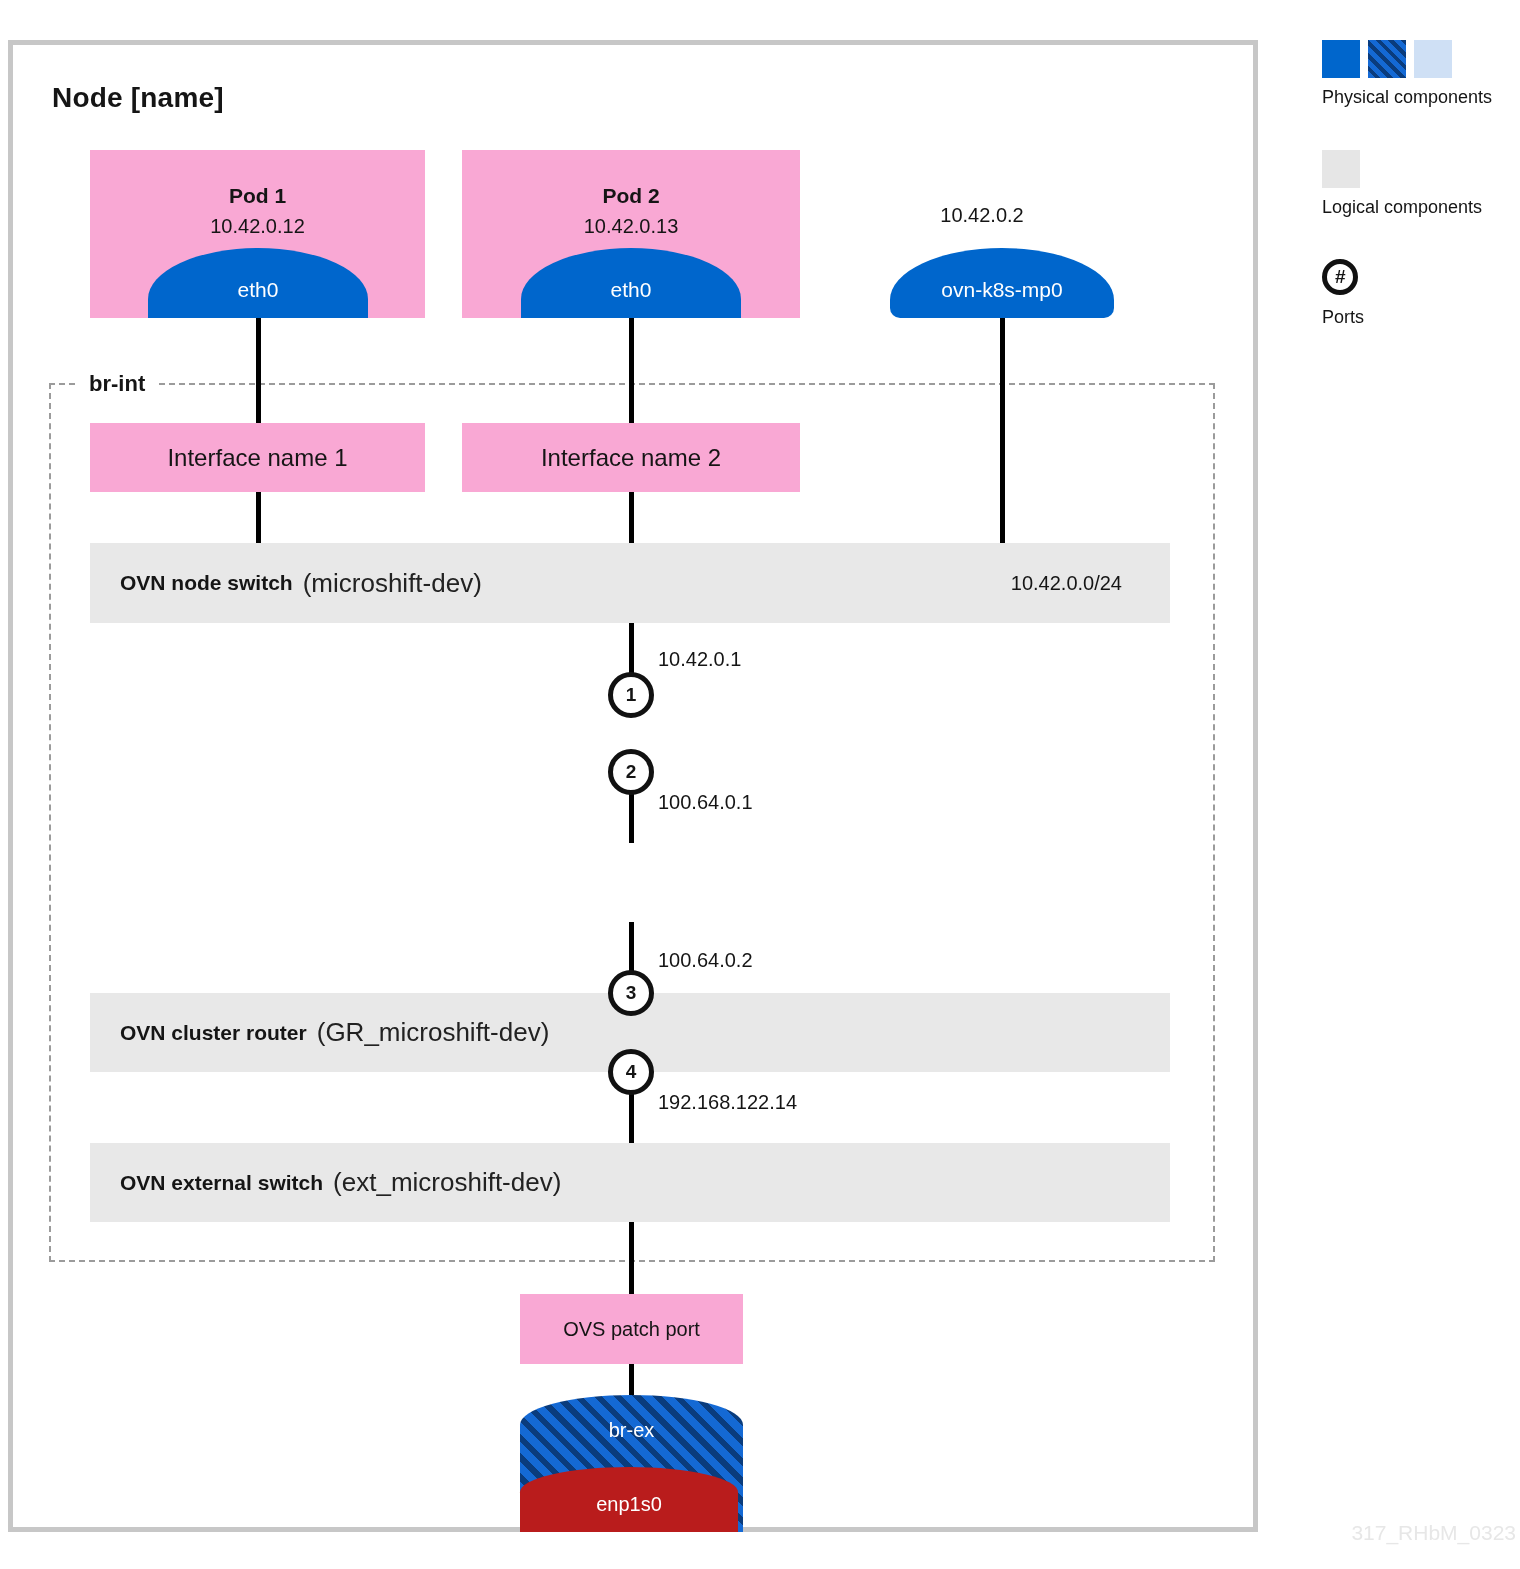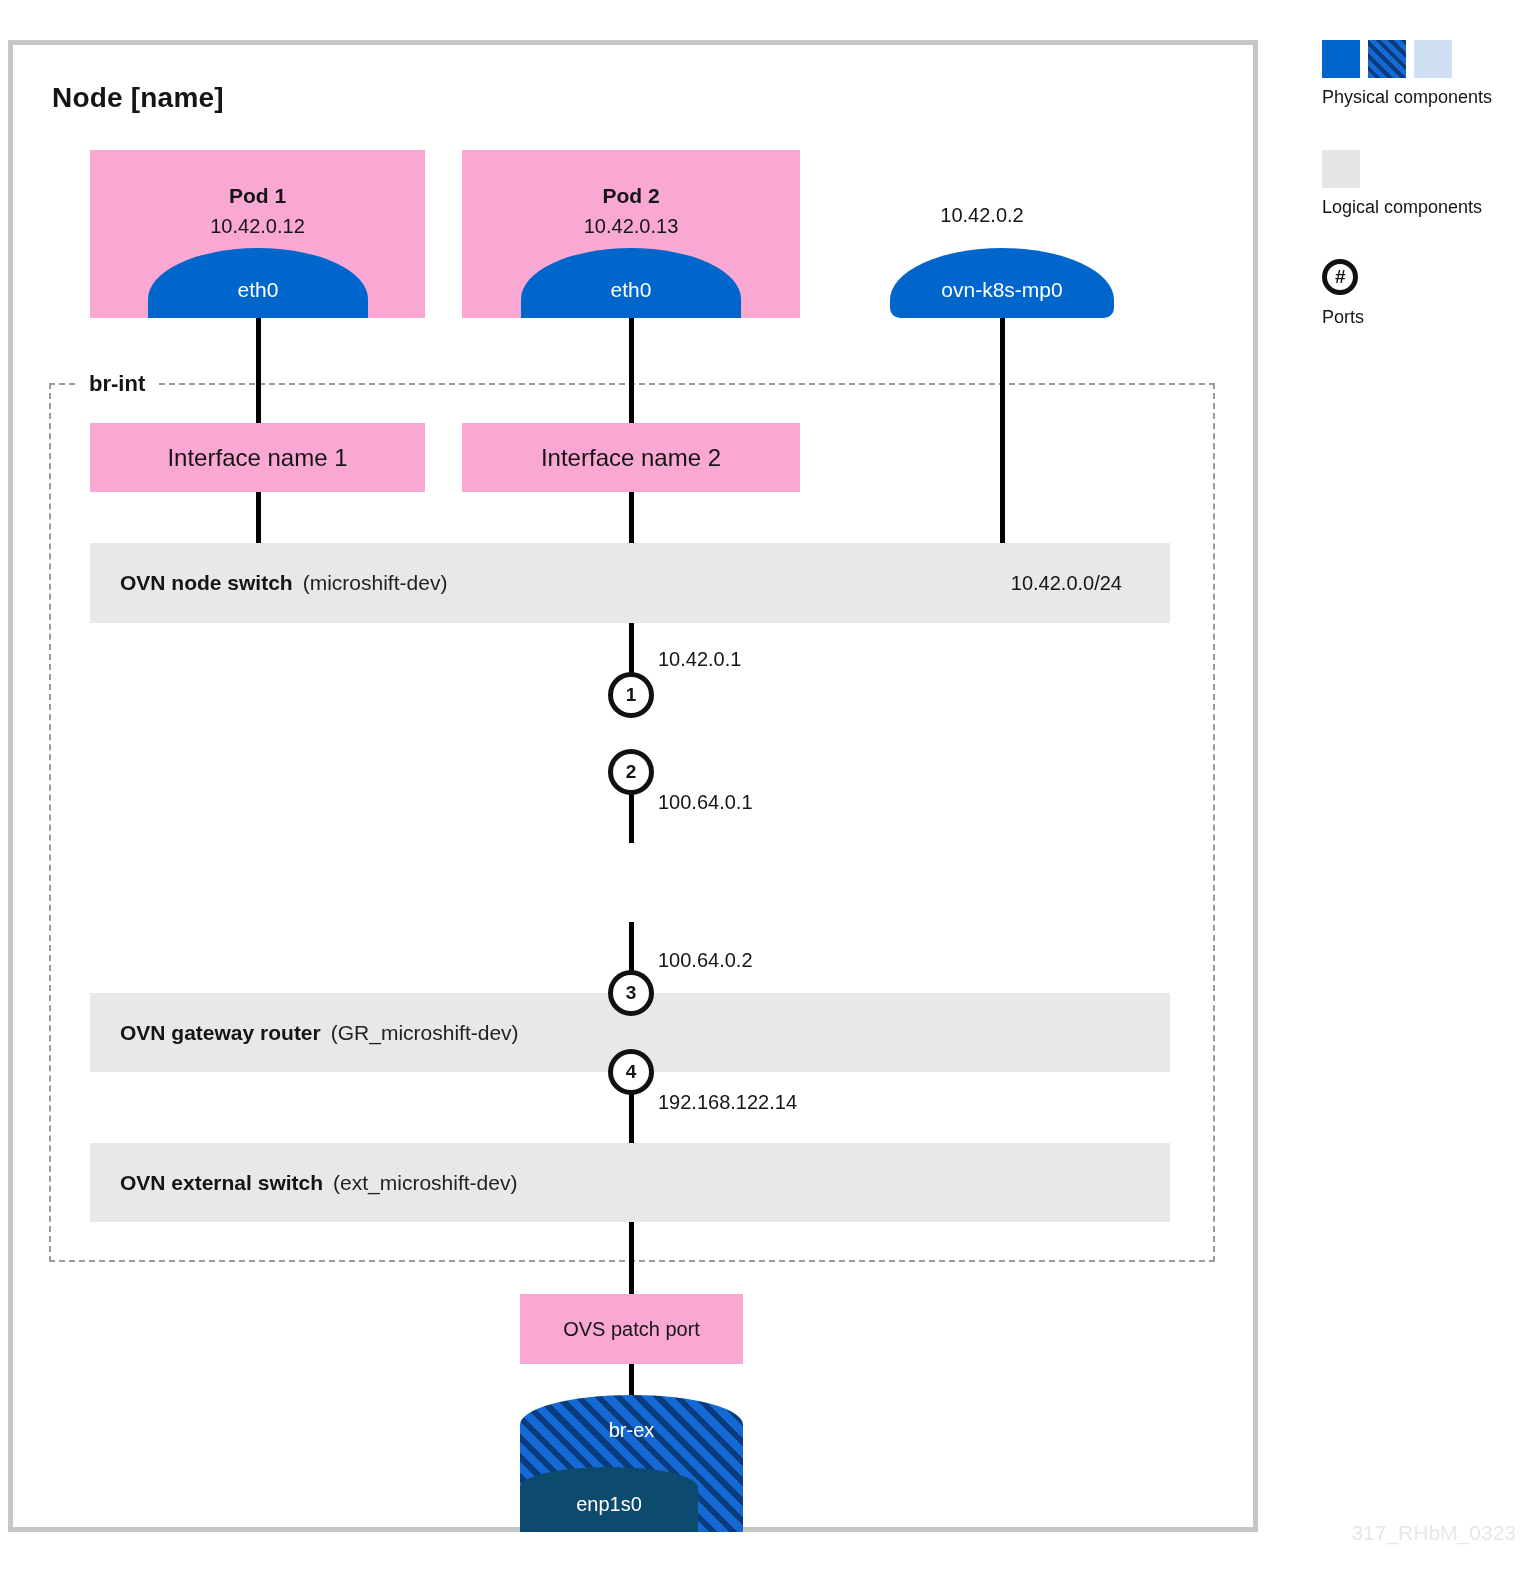--- a/index.html
+++ b/index.html
@@ -13,28 +13,28 @@
   .pod-name{font-size:21px;font-weight:bold;}
   .pod-ip{font-size:20px;}
   .dome{background:#0066cc;border-radius:112px 112px 0 0 / 52px 52px 0 0;color:#fff;display:flex;align-items:flex-end;justify-content:center;padding-bottom:16px;box-sizing:border-box;font-size:21px;z-index:5;}
   .dome-mp0{border-radius:112px 112px 10px 10px / 52px 52px 10px 10px;}
   .mp0-ip{font-size:20px;text-align:center;z-index:3;}
   .brint{border:2px dashed #9b9b9b;box-sizing:border-box;z-index:2;}
   .brint-label{position:absolute;left:24px;top:0;transform:translateY(-55%);background:#fff;padding:0 14px;font-size:22px;font-weight:bold;}
   .iface{display:flex;align-items:center;justify-content:center;font-size:24px;}
   .bar{background:#e8e8e8;left:90px;width:1080px;display:flex;align-items:center;box-sizing:border-box;padding:0 48px 0 30px;z-index:3;}
   .bar-name{font-size:21px;font-weight:bold;}
-  .bar-detail{font-size:21px;margin-left:10px;color:#222;}
+  .bar-detail{font-size:26px;margin-left:10px;color:#222;}
   .bar-subnet{margin-left:auto;font-size:20px;}
   .vline{width:5px;background:#000;z-index:4;}
   .pcircle{width:46px;height:46px;border:5px solid #111;border-radius:50%;background:#fff;box-sizing:border-box;display:flex;align-items:center;justify-content:center;font-size:19px;font-weight:bold;z-index:6;}
   .iplabel{font-size:20px;z-index:4;}
   .patch{display:flex;align-items:center;justify-content:center;font-size:20px;}
   .brex{left:520px;top:1395px;width:223px;height:137px;border-radius:112px 112px 0 0 / 30px 30px 0 0;background:repeating-linear-gradient(45deg,#1469d4 0 8px,#0a3c7d 8px 14px);color:#fff;display:flex;justify-content:center;align-items:flex-start;padding-top:24px;box-sizing:border-box;font-size:20px;z-index:5;}
-  .enp{left:520px;top:1467px;width:178px;height:65px;border-radius:112px 112px 0 0 / 26px 26px 0 0;background:#0c4a6e;color:#fff;display:flex;justify-content:center;align-items:center;padding-top:10px;box-sizing:border-box;font-size:20px;z-index:6;}
+  .enp{left:520px;top:1467px;width:218px;height:65px;border-radius:112px 112px 0 0 / 26px 26px 0 0;background:#b91c1c;color:#fff;display:flex;justify-content:center;align-items:center;padding-top:10px;box-sizing:border-box;font-size:20px;z-index:6;}
   .sw{width:38px;height:38px;z-index:3;}
   .sw-blue{background:#0066cc;}
   .sw-hatch{background:repeating-linear-gradient(45deg,#1469d4 0 5px,#0a3c7d 5px 9px);}
   .sw-lblue{background:#cfe0f5;}
   .sw-gray{background:#e6e6e6;}
   .legend-label{font-size:18px;z-index:3;}
   .ports-circle{width:36px;height:36px;border:5px solid #111;border-radius:50%;box-sizing:border-box;display:flex;align-items:center;justify-content:center;font-size:19px;font-weight:600;font-style:italic;z-index:3;}
   .watermark{font-size:21px;color:#e7e7e7;text-align:right;z-index:0;}
 </style>
 </head>
@@ -68,21 +68,21 @@
 
   <div class="abs lightbox iface" style="left:90px;top:423px;width:335px;height:69px;">Interface name 1</div>
   <div class="abs lightbox iface" style="left:462px;top:423px;width:338px;height:69px;">Interface name 2</div>
 
   <div class="abs bar" style="top:543px;height:80px;">
     <span class="bar-name">OVN node switch</span>
     <span class="bar-detail">(microshift-dev)</span>
     <span class="bar-subnet">10.42.0.0/24</span>
   </div>
   <div class="abs bar" style="top:993px;height:79px;">
-    <span class="bar-name">OVN gateway router</span>
+    <span class="bar-name">OVN cluster router</span>
     <span class="bar-detail">(GR_microshift-dev)</span>
   </div>
   <div class="abs bar" style="top:1143px;height:79px;">
     <span class="bar-name">OVN external switch</span>
     <span class="bar-detail">(ext_microshift-dev)</span>
   </div>
 
   <div class="abs vline" style="left:256px;top:318px;height:105px;"></div>
   <div class="abs vline" style="left:256px;top:492px;height:51px;"></div>
   <div class="abs vline" style="left:629px;top:318px;height:105px;"></div>

